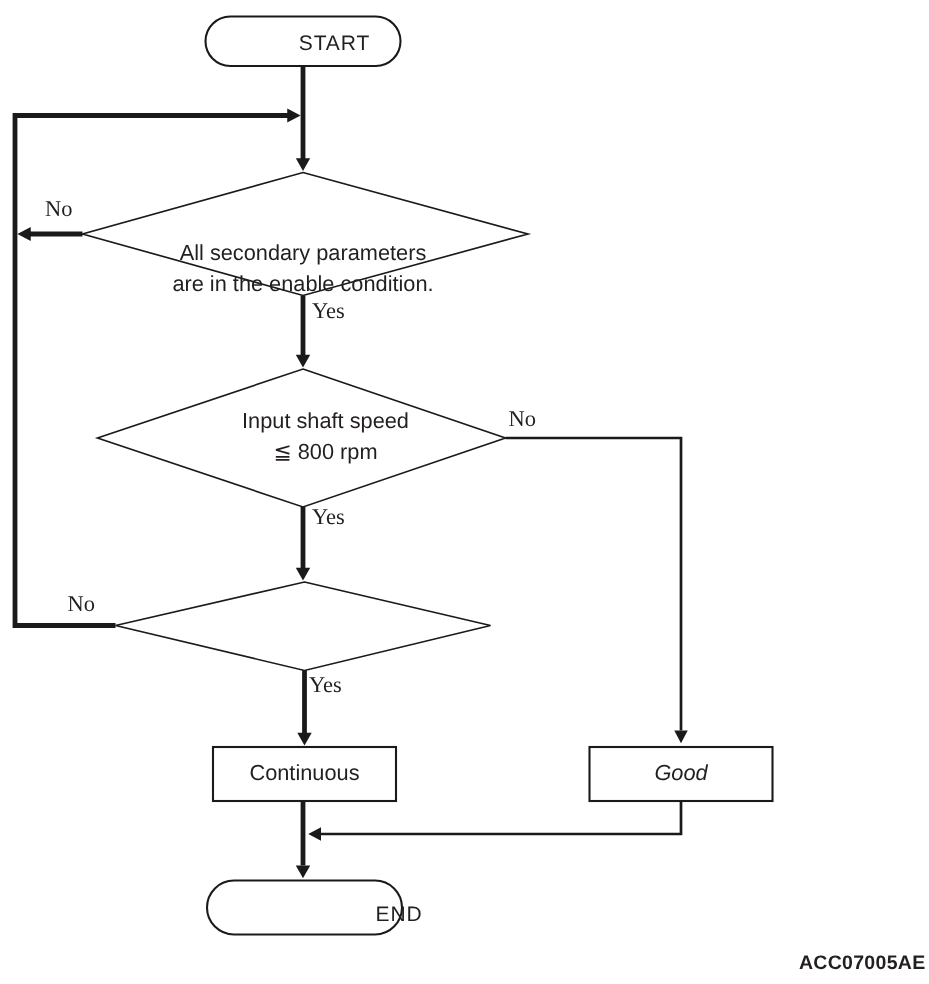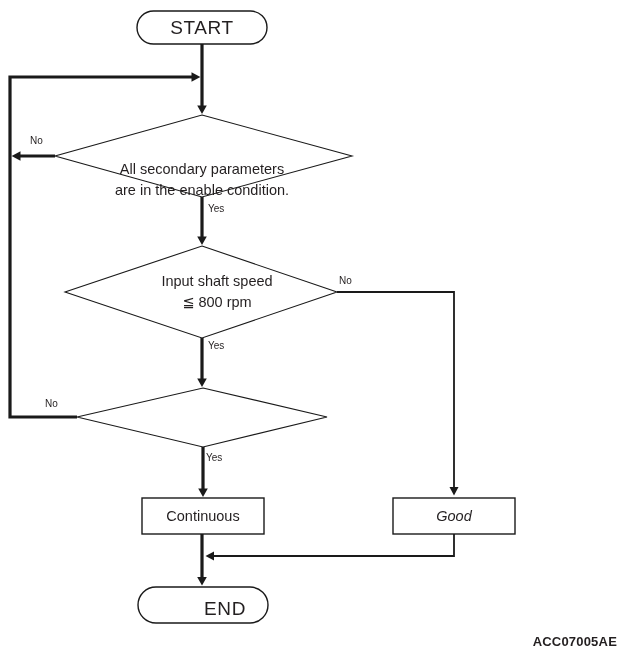--- a/index.html
+++ b/index.html
@@ -36,36 +36,38 @@
   .arrowhead { fill: #1a1a1a; stroke: none; }
   .node-label {
     position: absolute;
     display: flex;
     align-items: center;
     justify-content: center;
     font-size: 14.5px;
     white-space: nowrap;
   }
   .node-label.terminal {
-    font-size: 19px;
+    font-size: 14px;
     letter-spacing: 0.6px;
+    margin-left: 21px;
   }
   .diamond-text {
     position: absolute;
     text-align: center;
     font-size: 14.5px;
     line-height: 20.5px;
     white-space: nowrap;
   }
   .diamond-text span { display: block; }
   .edge-label {
     position: absolute;
-    font-size: 10px;
+    font-size: 15px;
     line-height: 15px;
     white-space: nowrap;
+    font-family: Liberation Serif, serif;
   }
   .figure-code {
     position: absolute;
     right: 2px;
     top: 634px;
     font-size: 13px;
     font-weight: 700;
     letter-spacing: 0.2px;
   }
 </style>
@@ -115,21 +117,21 @@
   <div class="diamond-text" style="left:80px; top:271px; width:274px;">
     <span>Input shaft speed</span>
     <span>≦ 800 rpm</span>
   </div>
 
 
   <div class="node-label" style="left:142px; top:498px; width:122px; height:36px;">Continuous</div>
 
   <div class="node-label" style="left:393px; top:498px; width:122px; height:36px;font-style:italic;">Good</div>
 
-  <div class="node-label terminal" style="left:132px; top:587px; width:130px; height:44px;padding-left:28px;">END</div>
+  <div class="node-label terminal" style="left:152px; top:587px; width:130px; height:44px;padding-left:28px;">END</div>
 
   <div class="edge-label" style="left:30px; top:133px;">No</div>
   <div class="edge-label" style="left:208px; top:201px;">Yes</div>
   <div class="edge-label" style="left:339px; top:273px;">No</div>
   <div class="edge-label" style="left:208px; top:338px;">Yes</div>
   <div class="edge-label" style="left:45px; top:396px;">No</div>
   <div class="edge-label" style="left:206px; top:450px;">Yes</div>
 
   <div class="figure-code">ACC07005AE</div>
 

